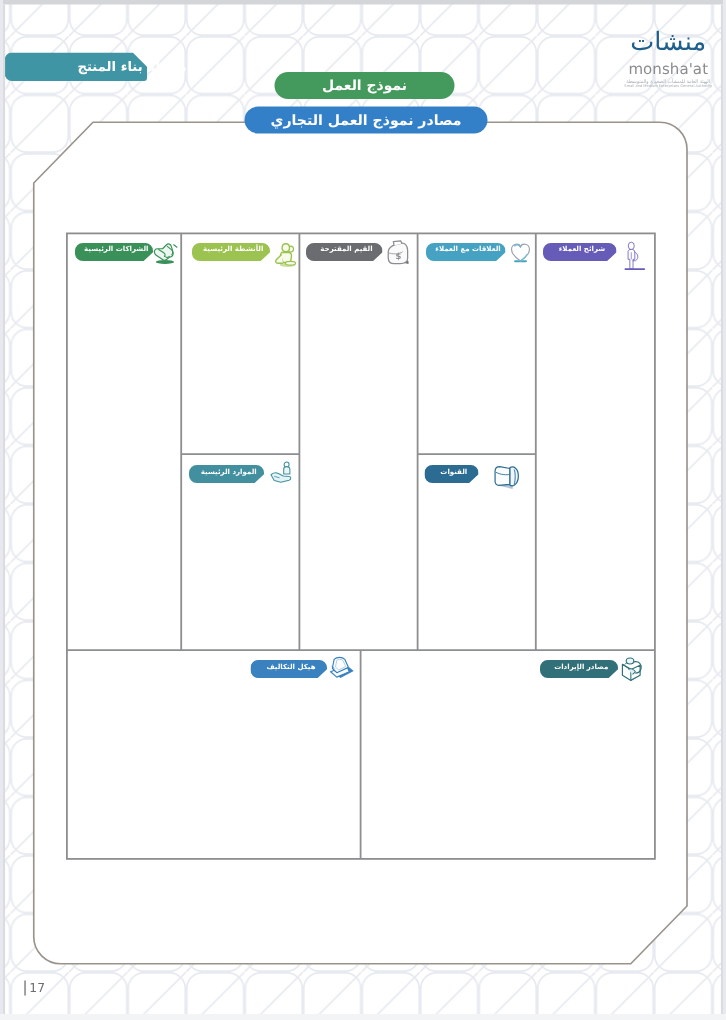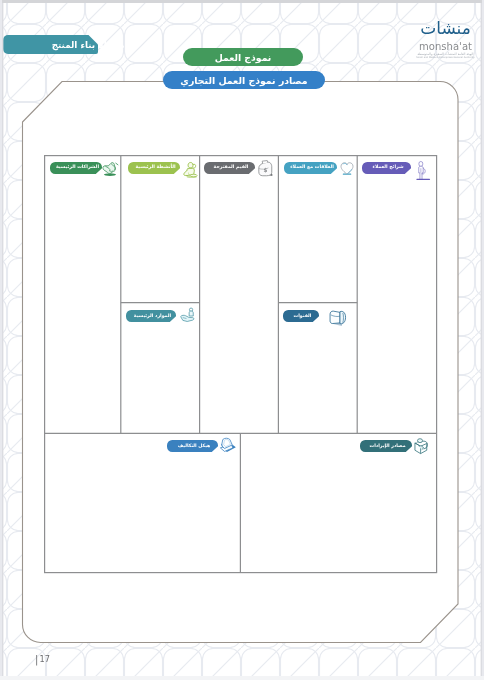--- a/index.html
+++ b/index.html
@@ -3,21 +3,21 @@
 <meta charset="utf-8">
 <style>
   html,body{margin:0;padding:0;}
   body{width:484px;height:680px;background:#ffffff;font-family:"DejaVu Sans",sans-serif;overflow:hidden;}
   #page{position:relative;width:484px;height:680px;background:#fefefe;overflow:hidden;}
   svg{display:block;}
   #bg{position:absolute;left:0;top:0;z-index:0;}
   #frame{position:absolute;left:0;top:0;z-index:1;}
   #grid{position:absolute;left:0;top:0;z-index:2;}
   #edges{position:absolute;left:0;top:0;z-index:7;pointer-events:none;}
-  #pageno{position:absolute;z-index:6;color:#58585a;font-family:"DejaVu Sans",sans-serif;margin-left:20px;}
+  #pageno{position:absolute;z-index:6;color:#58585a;font-family:"DejaVu Sans",sans-serif;}
 
   #stagetab{position:absolute;left:3px;top:35px;z-index:5;}
   #stagetab svg{position:absolute;left:0;top:0;}
   .tabtxt{position:absolute;left:0;top:0;width:92px;height:19px;display:flex;align-items:center;
           justify-content:center;color:#fff;font-size:8.8px;font-weight:bold;direction:rtl;
           letter-spacing:-0.1px;margin-left:39px;}
 
   .pill{position:absolute;z-index:5;display:flex;align-items:center;justify-content:center;
         border-radius:10px;color:#ffffff;font-weight:bold;direction:rtl;white-space:nowrap;}
   #sectitle{left:183px;top:48px;width:120px;height:18px;background:#439a5c;font-size:9.3px;}

